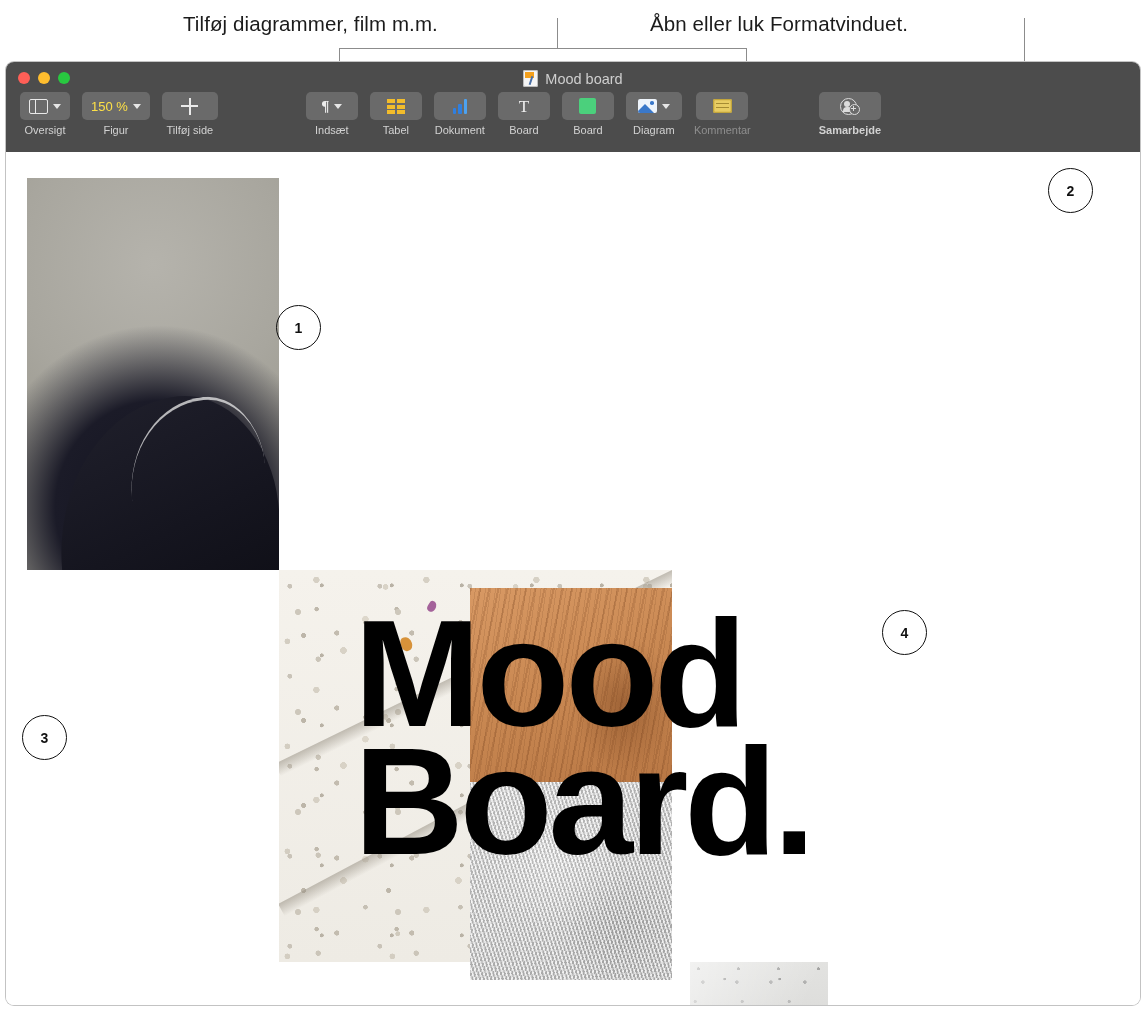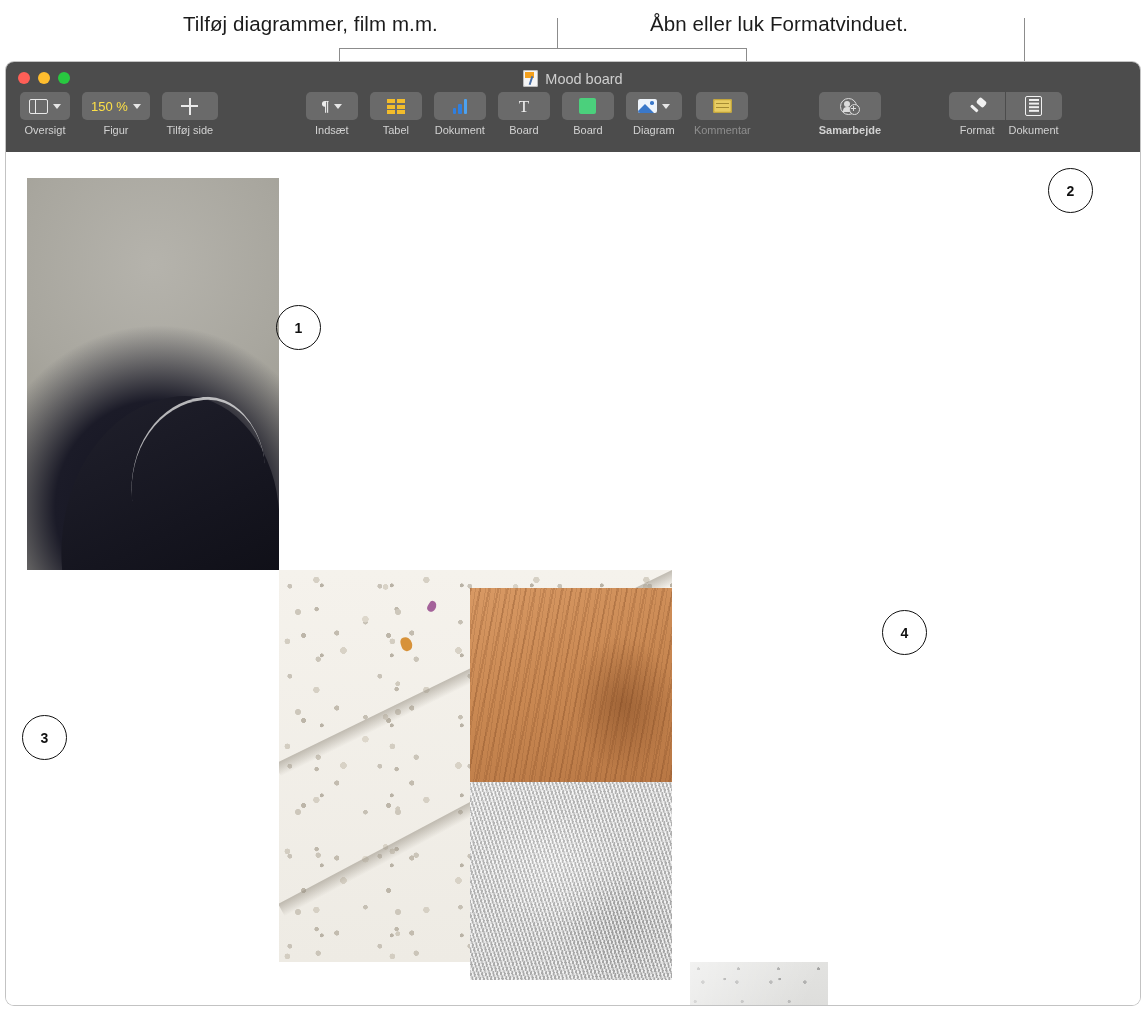--- a/index.html
+++ b/index.html
@@ -436,37 +436,20 @@
             <span class="ico-collab">
               <span class="ring"></span>
                 <span class="person"></span>
                 <span class="badge"></span>
             </span>
           </div>
           <div class="tb-label">Samarbejde</div>
         </div>
       </div>
 
-      <div class="tb-group" style="margin-left:56px;">
-        <div class="tb-item" style="margin-right:0;">
-          <div class="tb-btn joined" style="min-width:56px;">
-            <span class="ico-format">
-              <span class="handle"></span>
-                <span class="head"></span>
-            </span>
-          </div>
-          <div class="tb-label">Format</div>
-        </div>
-        <div class="tb-item" style="margin-left:0;">
-          <div class="tb-btn joined-r" style="min-width:56px;">
-            <span class="ico-doc"></span>
-          </div>
-          <div class="tb-label">Dokument</div>
-        </div>
-      </div>
 
     </div>
   </div>
 
   <div class="canvas">
     <div class="board">
 
       <div class="cell ph-blackchair" style="left:0;top:0;width:252px;height:392px;"></div>
 
       <div class="cell ph-terrazzo" style="left:252px;top:0;width:393px;height:392px;">
@@ -481,20 +464,22 @@
         <div class="chip" style="left:92%;top:65%;width:9px;height:16px;background:#5d3f7a;transform:rotate(-12deg);"></div>
         <div class="chip" style="left:38%;top:8%;width:8px;height:11px;background:#a4629a;transform:rotate(30deg);"></div>
       </div>
 
       <div class="cell ph-concrete" style="left:663px;top:0;width:138px;height:392px;"></div>
 
       <div class="cell ph-wood" style="left:443px;top:410px;width:202px;height:194px;"></div>
 
       <div class="cell ph-fur" style="left:443px;top:604px;width:202px;height:198px;"></div>
 
+      <div class="headline">Mood
+Board.</div>
 
       <div class="badge" style="left:249px;top:127px;">
         <span>1</span>
       </div>
       <div class="badge" style="left:1021px;top:-10px;">
         <span>2</span>
       </div>
       <div class="badge" style="left:-5px;top:537px;">
         <span>3</span>
       </div>

